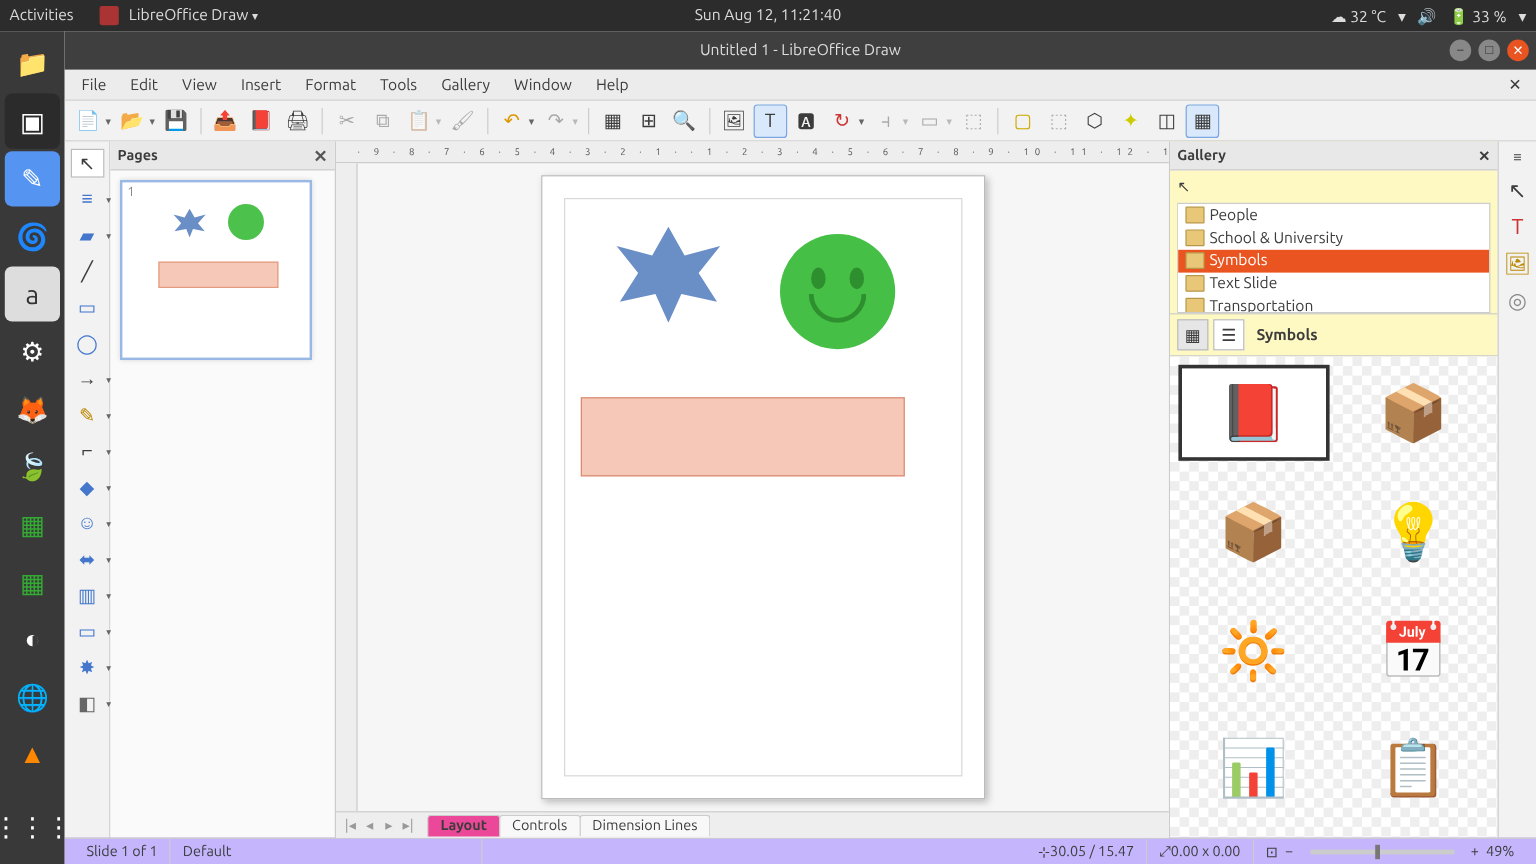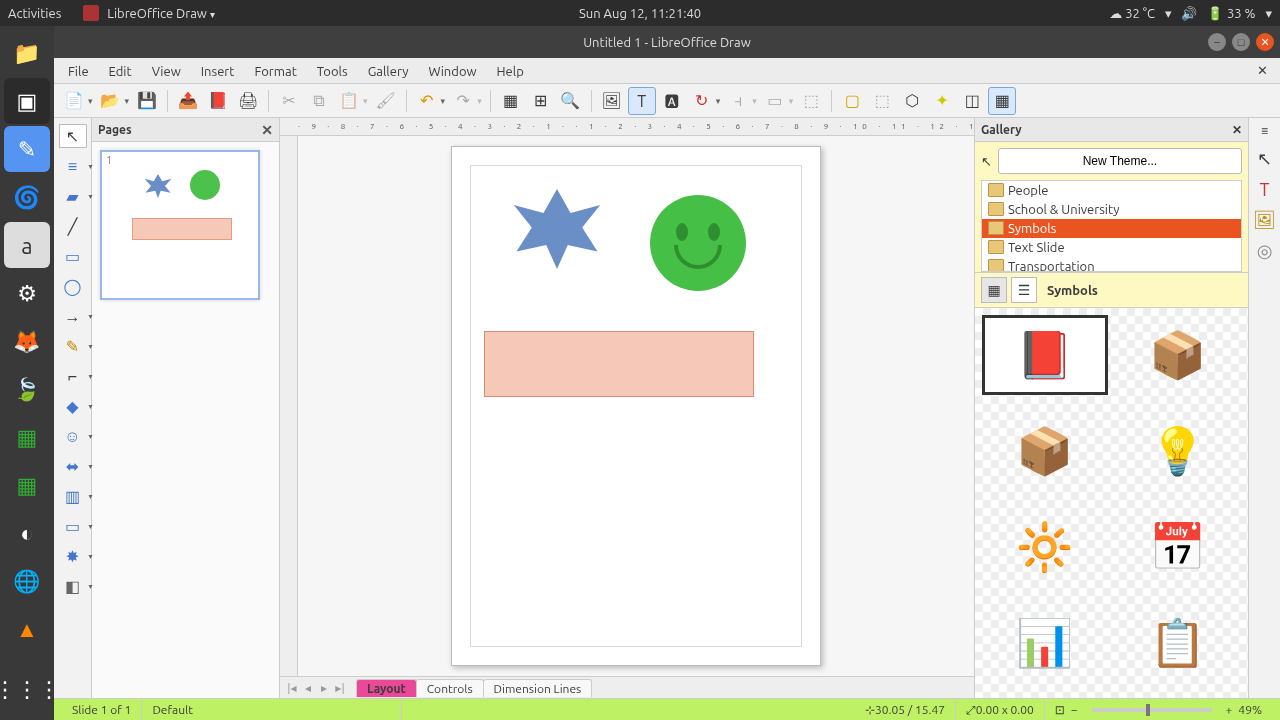--- a/index.html
+++ b/index.html
@@ -92,21 +92,21 @@
 .view-btn { width: 26px; height: 26px; border: 1px solid #bbb; background: #fff; display: flex; align-items: center; justify-content: center; font-size: 14px; }
 .view-btn.active { background: #e6e6e6; }
 .gallery-grid { flex: 1; overflow-y: auto; padding: 8px; display: grid; grid-template-columns: 1fr 1fr; gap: 10px; background-image: repeating-conic-gradient(#eee 0 25%, #fff 0 50%); background-size: 16px 16px; }
 .gallery-grid .gitem { height: 78px; display: flex; align-items: center; justify-content: center; font-size: 46px; }
 .gitem.selected { outline: 3px solid #333; outline-offset: -2px; background: #fff; }
 
 
 .sidebar-icons { width: 32px; background: #f2f2f2; border-left: 1px solid #ccc; display: flex; flex-direction: column; align-items: center; padding-top: 6px; gap: 10px; font-size: 18px; }
 
 
-.statusbar { height: 22px; background: #bef264; border-top: 1px solid #ccc; display: flex; align-items: center; font-size: 12px; padding: 0 8px; text-align: right; }
+.statusbar { height: 22px; background: #c4b5fd; border-top: 1px solid #ccc; display: flex; align-items: center; font-size: 12px; padding: 0 8px; text-align: right; }
 .statusbar .cell { padding: 0 10px; border-right: 1px solid #ccc; height: 100%; display: flex; align-items: center; }
 .statusbar .spacer { flex: 1; }
 .zoom-slider { width: 120px; height: 4px; background: #ccc; position: relative; margin: 0 8px; }
 .zoom-slider::before { content: ""; position: absolute; left: 45%; top: -4px; width: 4px; height: 12px; background: #777; }
 </style>
 </head>
 <body>
 
 <div class="osbar">
   <div class="left">
@@ -273,21 +273,20 @@
 
     <div class="gallery-panel">
       <div class="panel-header">
         <span>Gallery</span>
         <span class="x2">
           <span>✕</span>
         </span>
       </div>
       <div class="gallery-toolbar">
         <span>↖</span>
-        <button class="new-theme-btn">New Theme...</button>
       </div>
       <div class="theme-list">
         <div class="theme-item">People</div>
         <div class="theme-item">School &amp; University</div>
         <div class="theme-item selected">Symbols</div>
         <div class="theme-item">Text Slide</div>
         <div class="theme-item">Transportation</div>
       </div>
       <div class="gallery-header2">
         <div class="view-btn active">▦</div>

